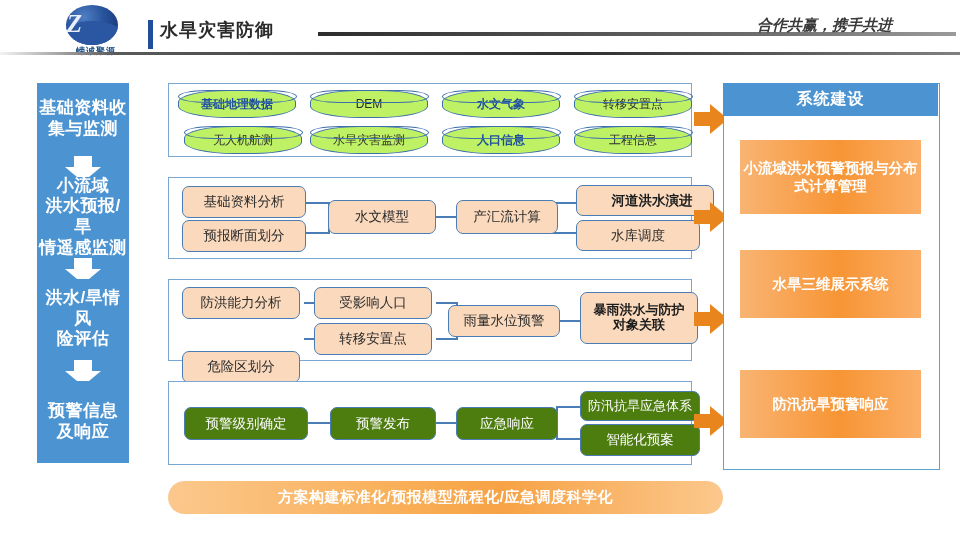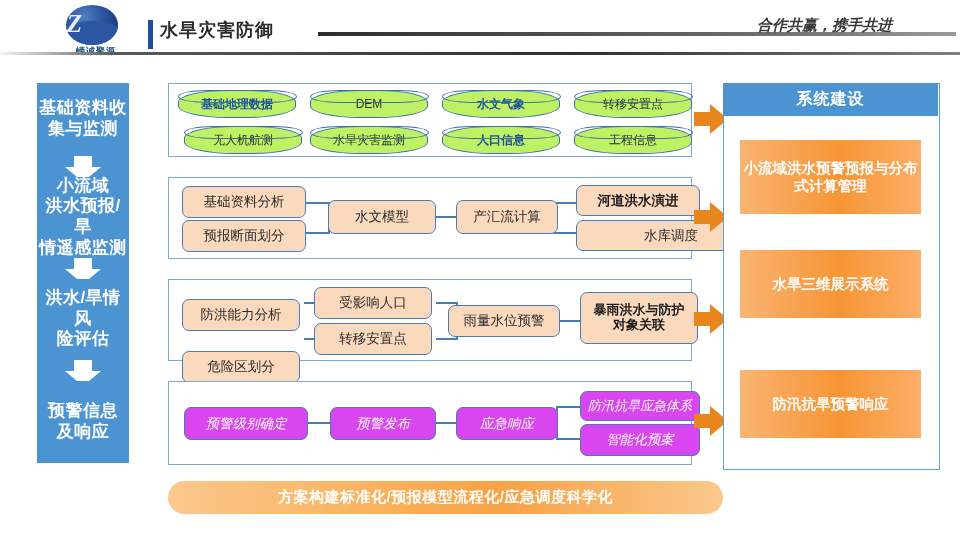--- a/index.html
+++ b/index.html
@@ -87,22 +87,22 @@
     border:1.5px solid #3d6fad;border-radius:50px/11px;background:transparent;
   }
   .cyl.bold{font-weight:bold;color:#1d4f9c;}
 
   
   .rbox{
     position:absolute;border:1.5px solid #4a7db5;border-radius:7px;
     background:#fad9bd;display:flex;align-items:center;justify-content:center;
     text-align:center;font-size:13.5px;color:#2b2b2b;line-height:1.15;
   }
-  .rbox.bold{font-weight:bold;color:#1b1b1b;}
-  .rbox.solid{background:#d946ef;color:#ffffff;border-color:#4a7db5;font-style:italic;}
+  .rbox.bold{font-weight:bold;color:#1b1b1b;padding-left:14px;}
+  .rbox.solid{background:#4d7c0f;color:#ffffff;border-color:#4a7db5;}
   .rbox.two{font-size:13px;}
 
   .conn{position:absolute;background:#4a7db5;}
 
   
   .rp{position:absolute;left:723px;top:83px;width:215px;height:385px;
     border:1.5px solid #5ba3c9;background:#ffffff;}
   .rp-head{position:absolute;left:723px;top:83px;width:215px;height:33px;
     background:#4b93d1;color:#fff;display:flex;align-items:center;
     justify-content:center;font-size:16px;font-weight:bold;letter-spacing:1px;}
@@ -171,21 +171,21 @@
   <div class="conn" style="left:434px;top:216px;width:24px;height:1.5px;"></div>
   <div class="conn" style="left:552px;top:202px;width:24px;height:1.5px;"></div>
   <div class="conn" style="left:552px;top:232px;width:24px;height:1.5px;"></div>
   <div class="conn" style="left:552px;top:202px;width:1.5px;height:32px;"></div>
 
   <div class="rbox" style="left:182px;top:186px;width:122px;height:30px;">基础资料分析</div>
   <div class="rbox" style="left:182px;top:220px;width:122px;height:30px;">预报断面划分</div>
   <div class="rbox" style="left:328px;top:200px;width:106px;height:32px;">水文模型</div>
   <div class="rbox" style="left:456px;top:200px;width:100px;height:32px;">产汇流计算</div>
   <div class="rbox bold" style="left:576px;top:185px;width:122px;height:29px;">河道洪水演进</div>
-  <div class="rbox" style="left:576px;top:220px;width:122px;height:29px;padding-left:33px;">水库调度</div>
+  <div class="rbox" style="left:576px;top:220px;width:122px;height:29px;">水库调度</div>
 
   <div class="right-arrow" style="left:694px;top:202px;">
       <div class="tail"></div>
       <div class="head"></div>
     </div>
 
   <div class="down-arrow" style="left:65px;top:258px;">
     <div class="sh"></div>
       <div class="hd"></div>
   </div>
@@ -195,21 +195,21 @@
   <div class="row-box" style="left:168px;top:279px;width:522px;height:80px;"></div>
 
   <div class="conn" style="left:304px;top:302px;width:22px;height:1.5px;"></div>
   <div class="conn" style="left:304px;top:338px;width:22px;height:1.5px;"></div>
   <div class="conn" style="left:436px;top:302px;width:22px;height:1.5px;"></div>
   <div class="conn" style="left:436px;top:338px;width:22px;height:1.5px;"></div>
   <div class="conn" style="left:456px;top:302px;width:1.5px;height:18px;"></div>
   <div class="conn" style="left:456px;top:320px;width:1.5px;height:18px;"></div>
   <div class="conn" style="left:552px;top:320px;width:30px;height:1.5px;"></div>
 
-  <div class="rbox" style="left:182px;top:299px;width:116px;height:30px;">防洪能力分析</div>
+  <div class="rbox" style="left:182px;top:287px;width:116px;height:30px;">防洪能力分析</div>
   <div class="rbox" style="left:182px;top:323px;width:116px;height:30px;margin-top:28px;">危险区划分</div>
   <div class="rbox" style="left:314px;top:287px;width:116px;height:30px;">受影响人口</div>
   <div class="rbox" style="left:314px;top:323px;width:116px;height:30px;">转移安置点</div>
   <div class="rbox" style="left:448px;top:305px;width:110px;height:30px;">雨量水位预警</div>
   <div class="rbox bold two" style="left:580px;top:292px;width:118px;height:52px;padding:4px 8px;box-sizing:border-box;">暴雨洪水与防护对象关联</div>
 
   <div class="right-arrow" style="left:694px;top:304px;">
       <div class="tail"></div>
       <div class="head"></div>
     </div>

